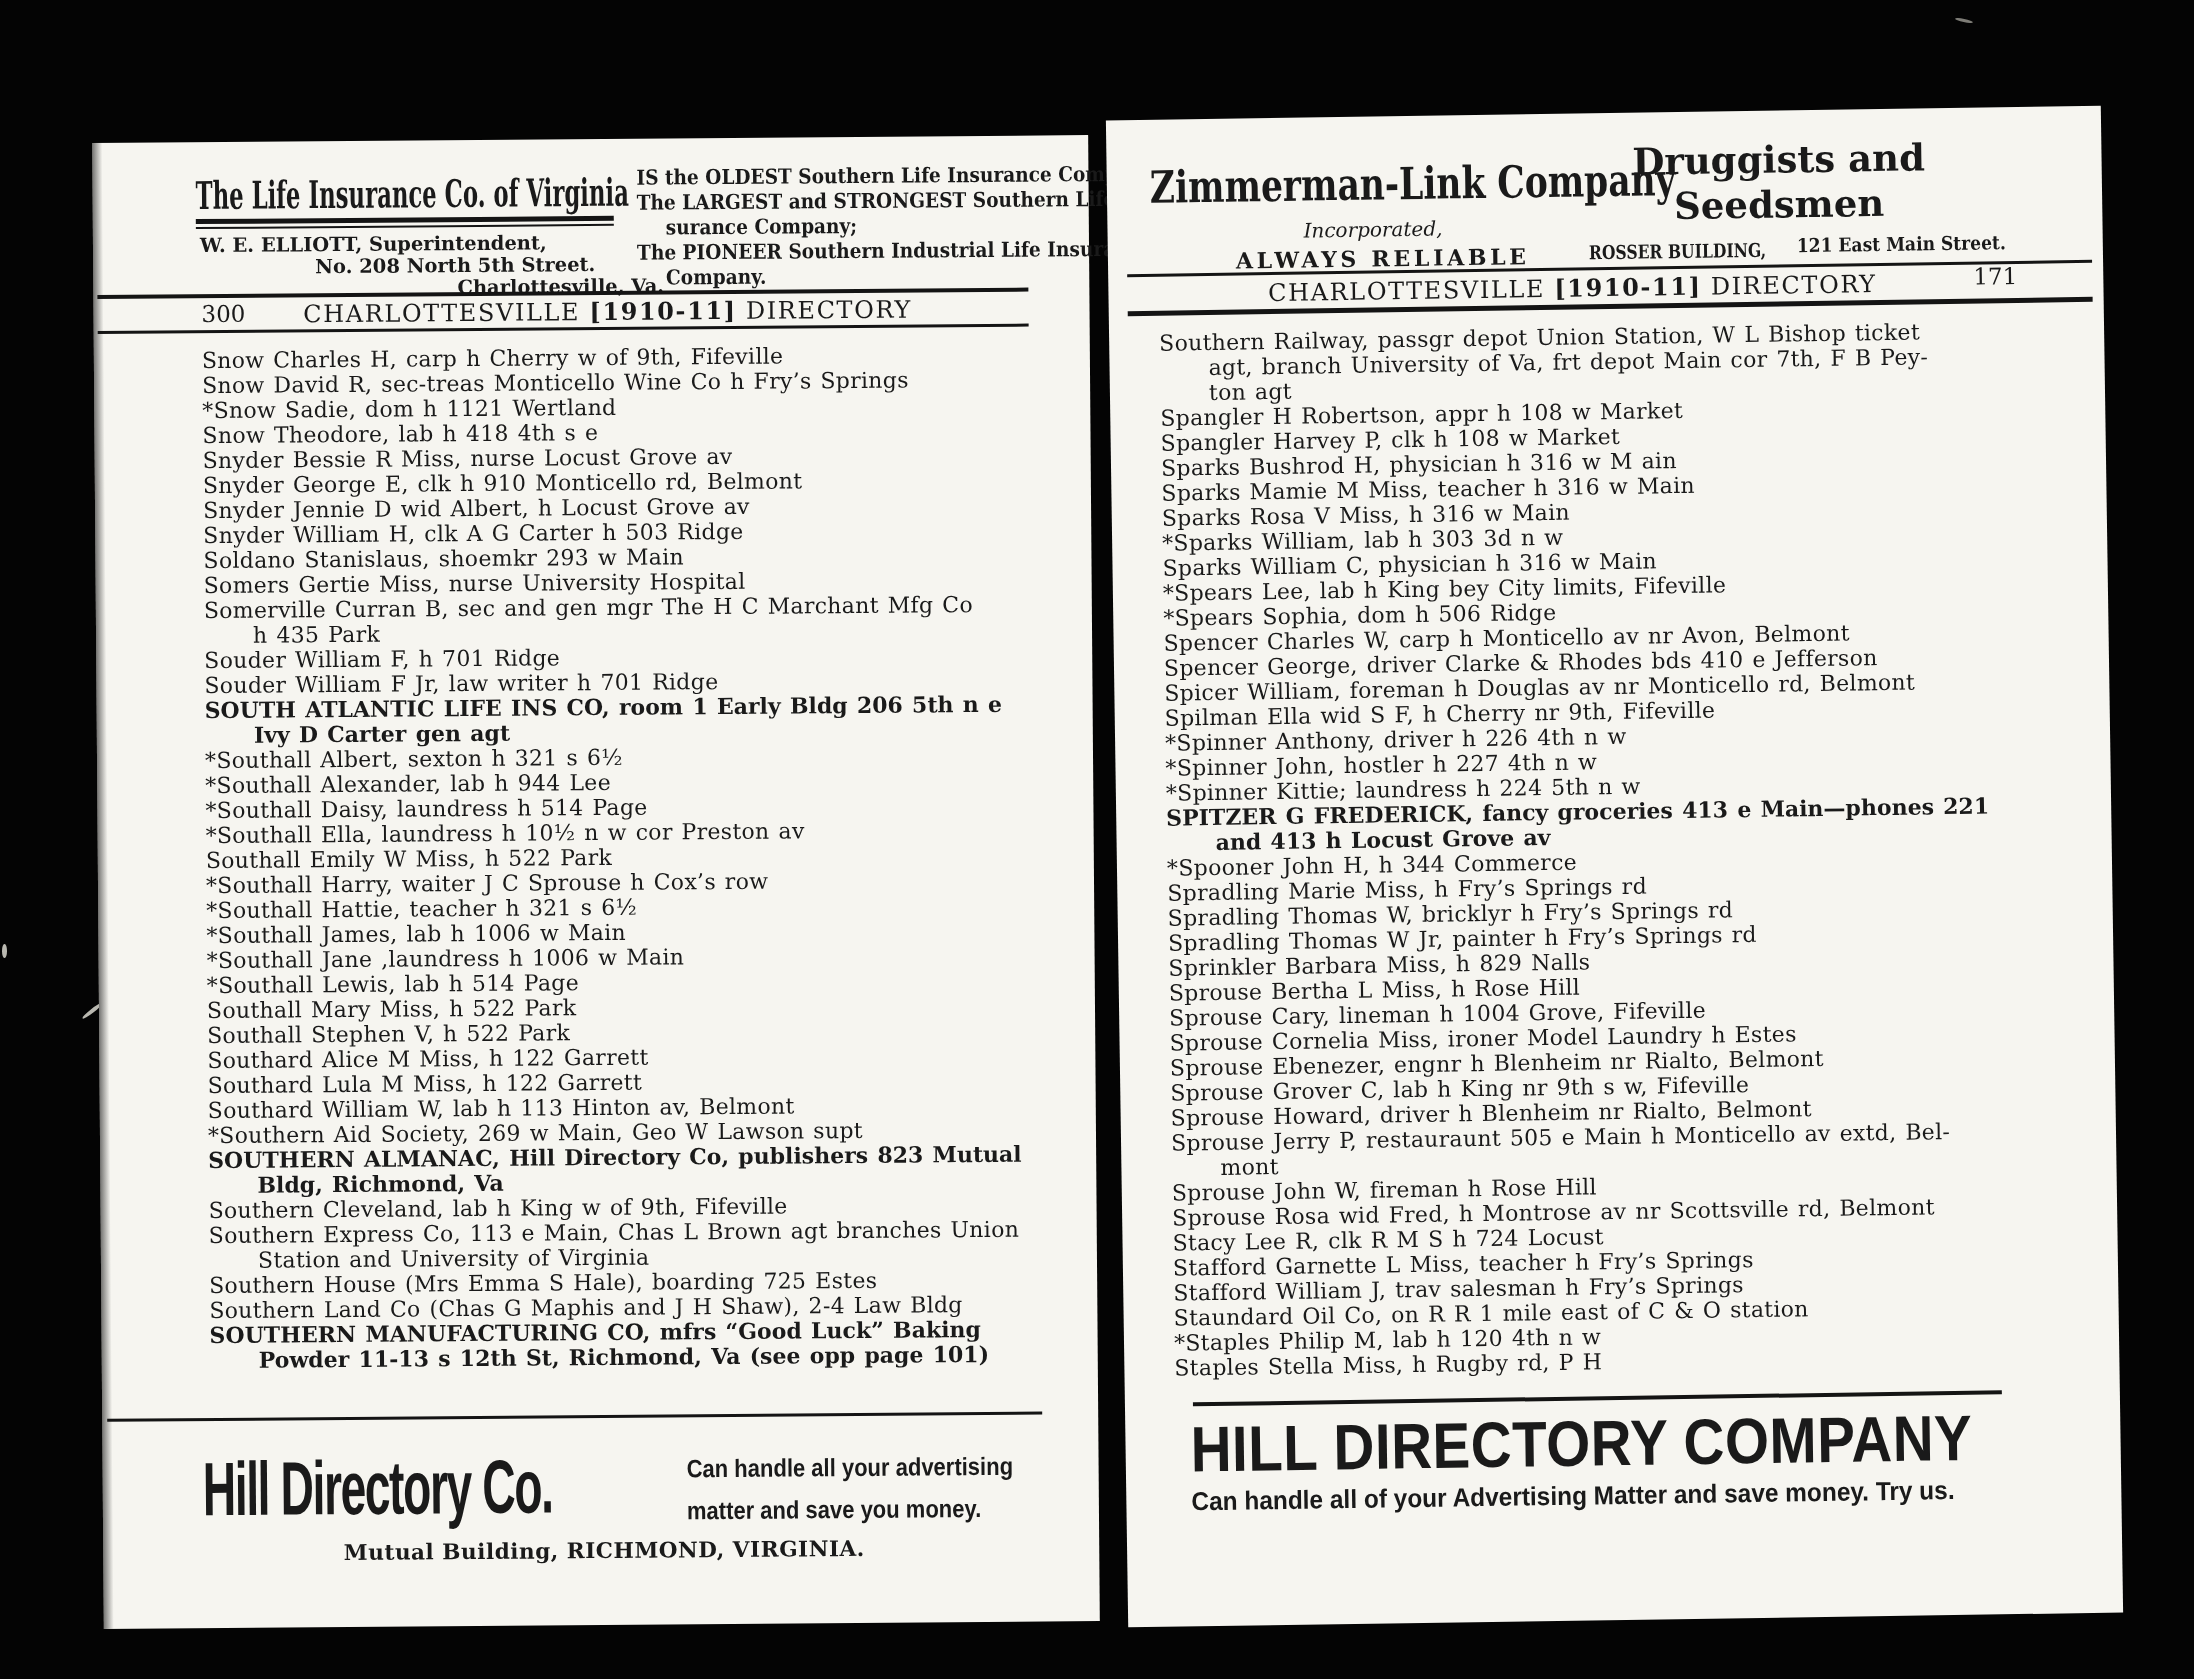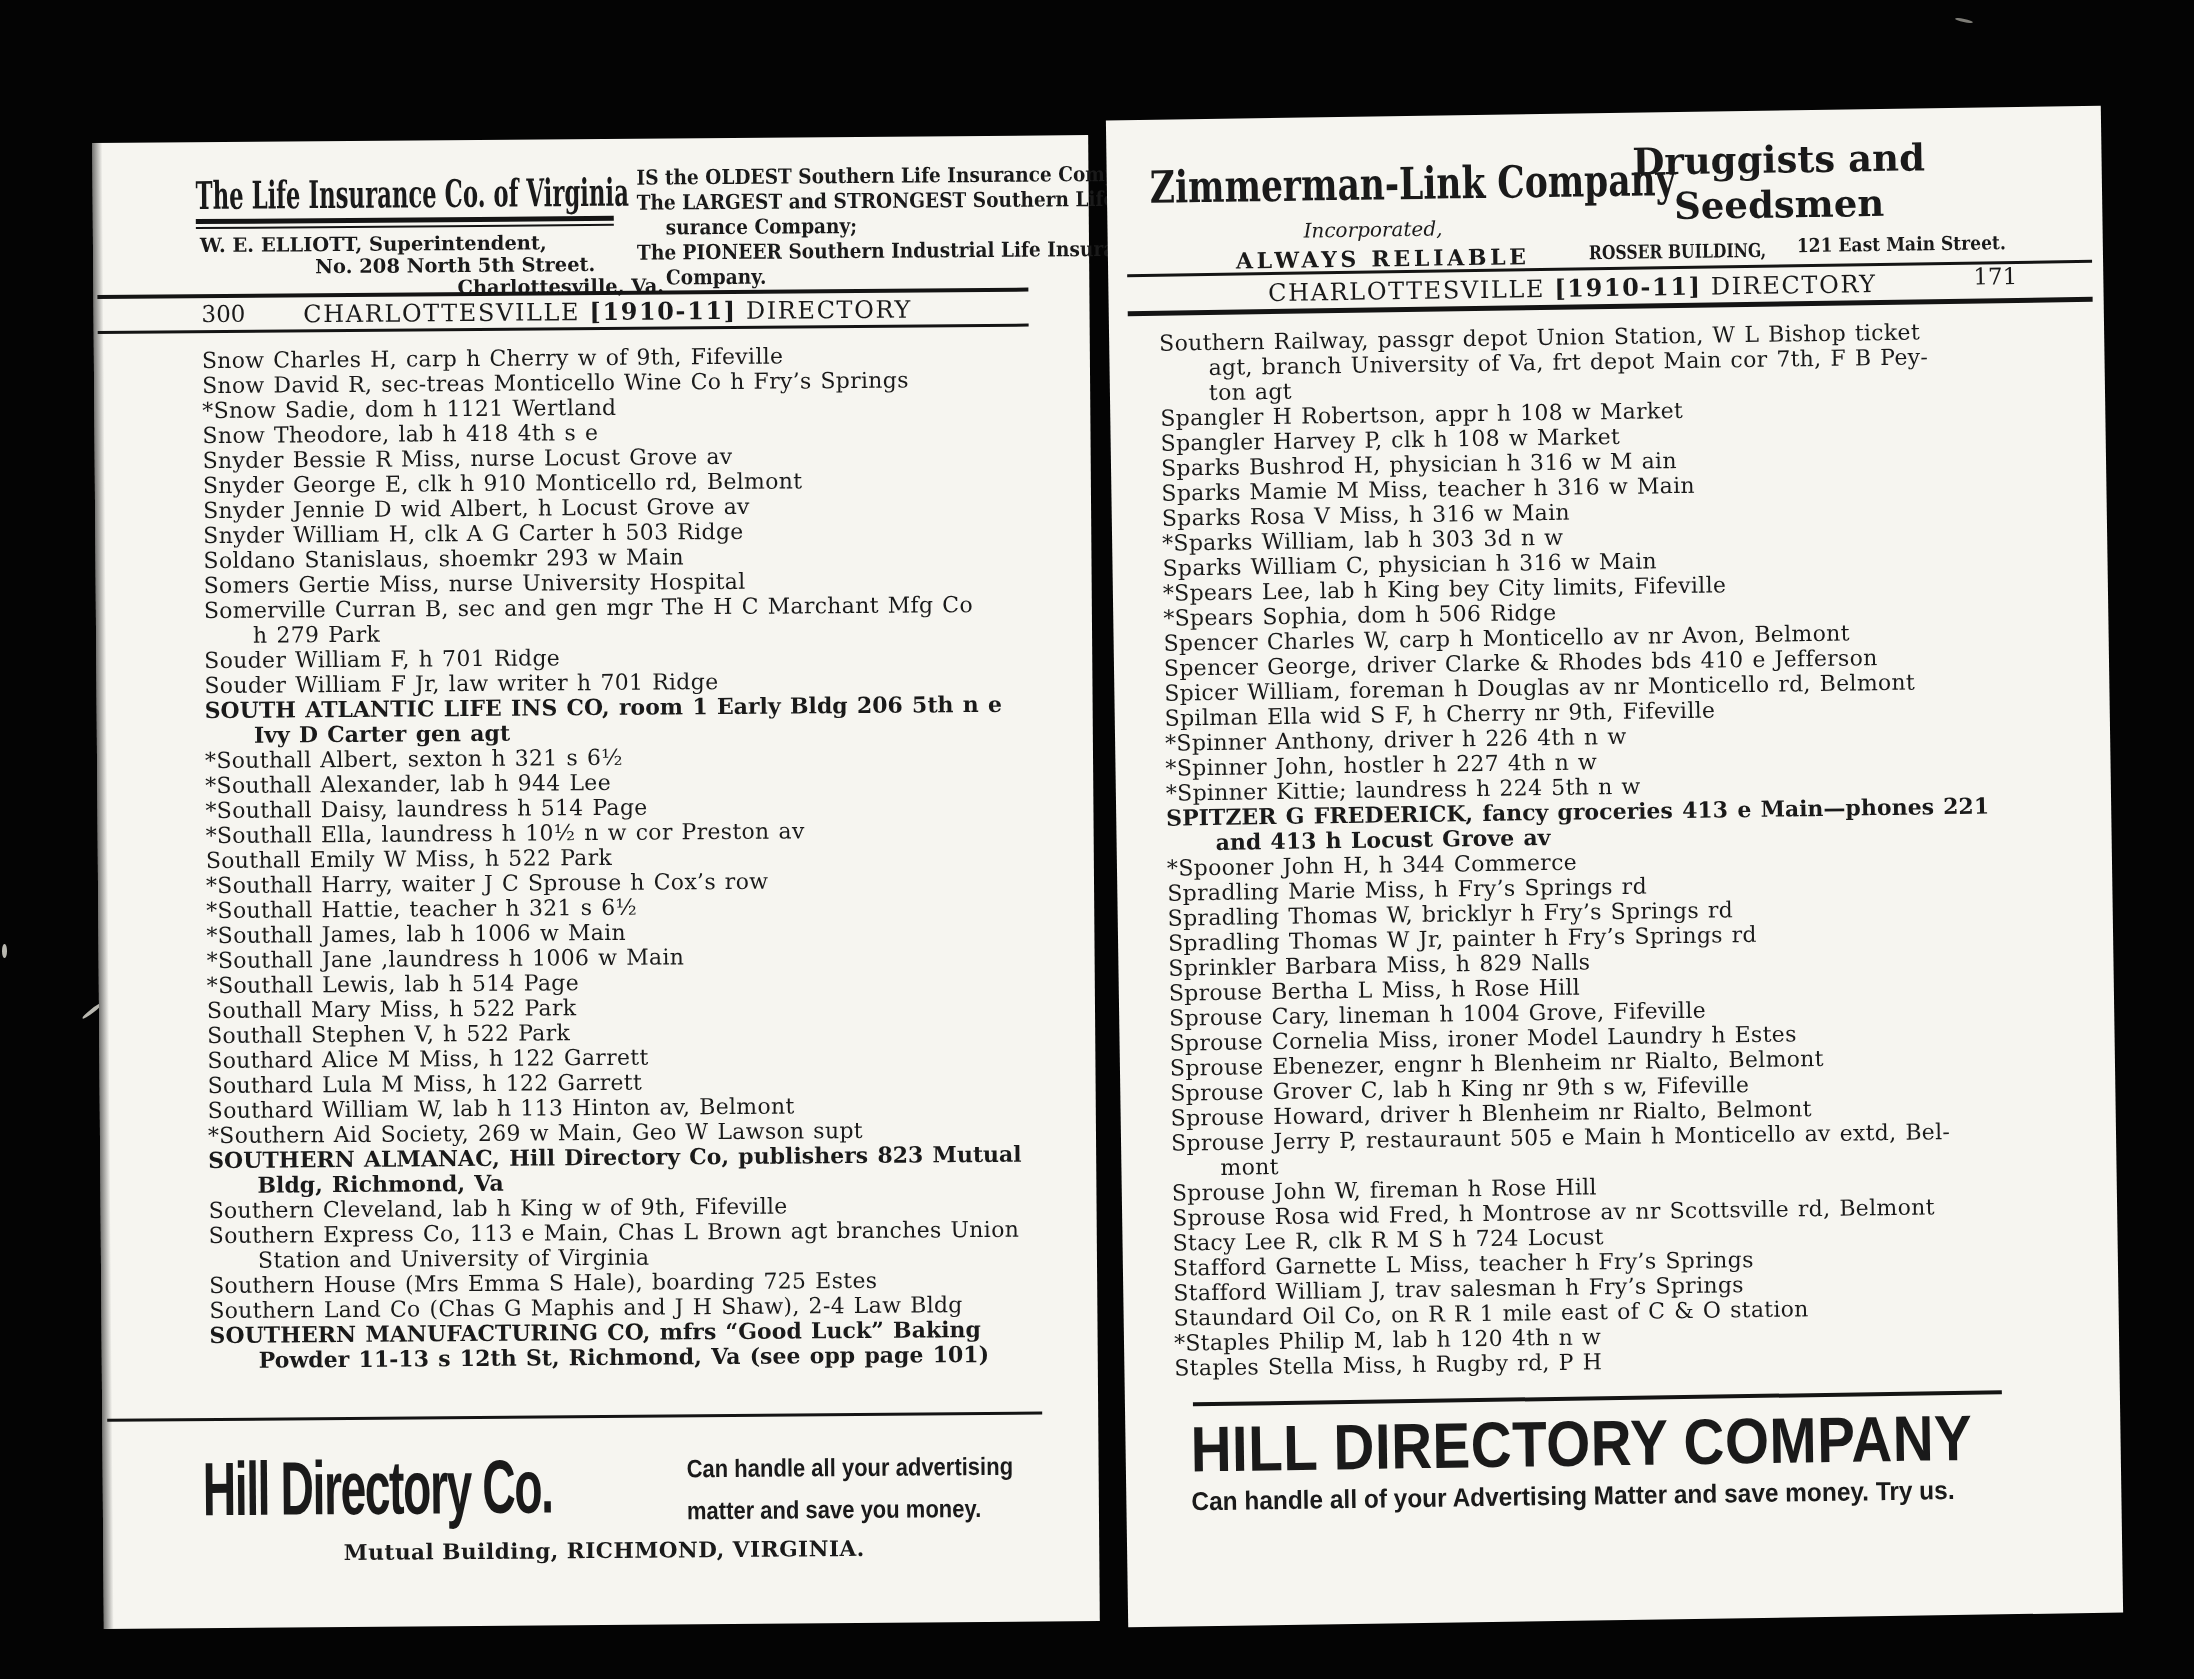--- a/index.html
+++ b/index.html
@@ -128,21 +128,21 @@
       <div class="ln"><span class="t">Snow David R, sec-treas Monticello Wine Co h Fry’s Springs</span></div>
       <div class="ln"><span class="t">*Snow Sadie, dom h 1121 Wertland</span></div>
       <div class="ln"><span class="t">Snow Theodore, lab h 418 4th s e</span></div>
       <div class="ln"><span class="t">Snyder Bessie R Miss, nurse Locust Grove av</span></div>
       <div class="ln"><span class="t">Snyder George E, clk h 910 Monticello rd, Belmont</span></div>
       <div class="ln"><span class="t">Snyder Jennie D wid Albert, h Locust Grove av</span></div>
       <div class="ln"><span class="t">Snyder William H, clk A G Carter h 503 Ridge</span></div>
       <div class="ln"><span class="t">Soldano Stanislaus, shoemkr 293 w Main</span></div>
       <div class="ln"><span class="t">Somers Gertie Miss, nurse University Hospital</span></div>
       <div class="ln"><span class="t">Somerville Curran B, sec and gen mgr The H C Marchant Mfg Co</span></div>
-      <div class="ln indent"><span class="t">h 279 Park</span></div>
+      <div class="ln indent"><span class="t">h 435 Park</span></div>
       <div class="ln"><span class="t">Souder William F, h 701 Ridge</span></div>
       <div class="ln"><span class="t">Souder William F Jr, law writer h 701 Ridge</span></div>
       <div class="ln bold"><span class="t">SOUTH ATLANTIC LIFE INS CO, room 1 Early Bldg 206 5th n e</span></div>
       <div class="ln bold indent"><span class="t">Ivy D Carter gen agt</span></div>
       <div class="ln"><span class="t">*Southall Albert, sexton h 321 s 6½</span></div>
       <div class="ln"><span class="t">*Southall Alexander, lab h 944 Lee</span></div>
       <div class="ln"><span class="t">*Southall Daisy, laundress h 514 Page</span></div>
       <div class="ln"><span class="t">*Southall Ella, laundress h 10½ n w cor Preston av</span></div>
       <div class="ln"><span class="t">Southall Emily W Miss, h 522 Park</span></div>
       <div class="ln"><span class="t">*Southall Harry, waiter J C Sprouse h Cox’s row</span></div>

